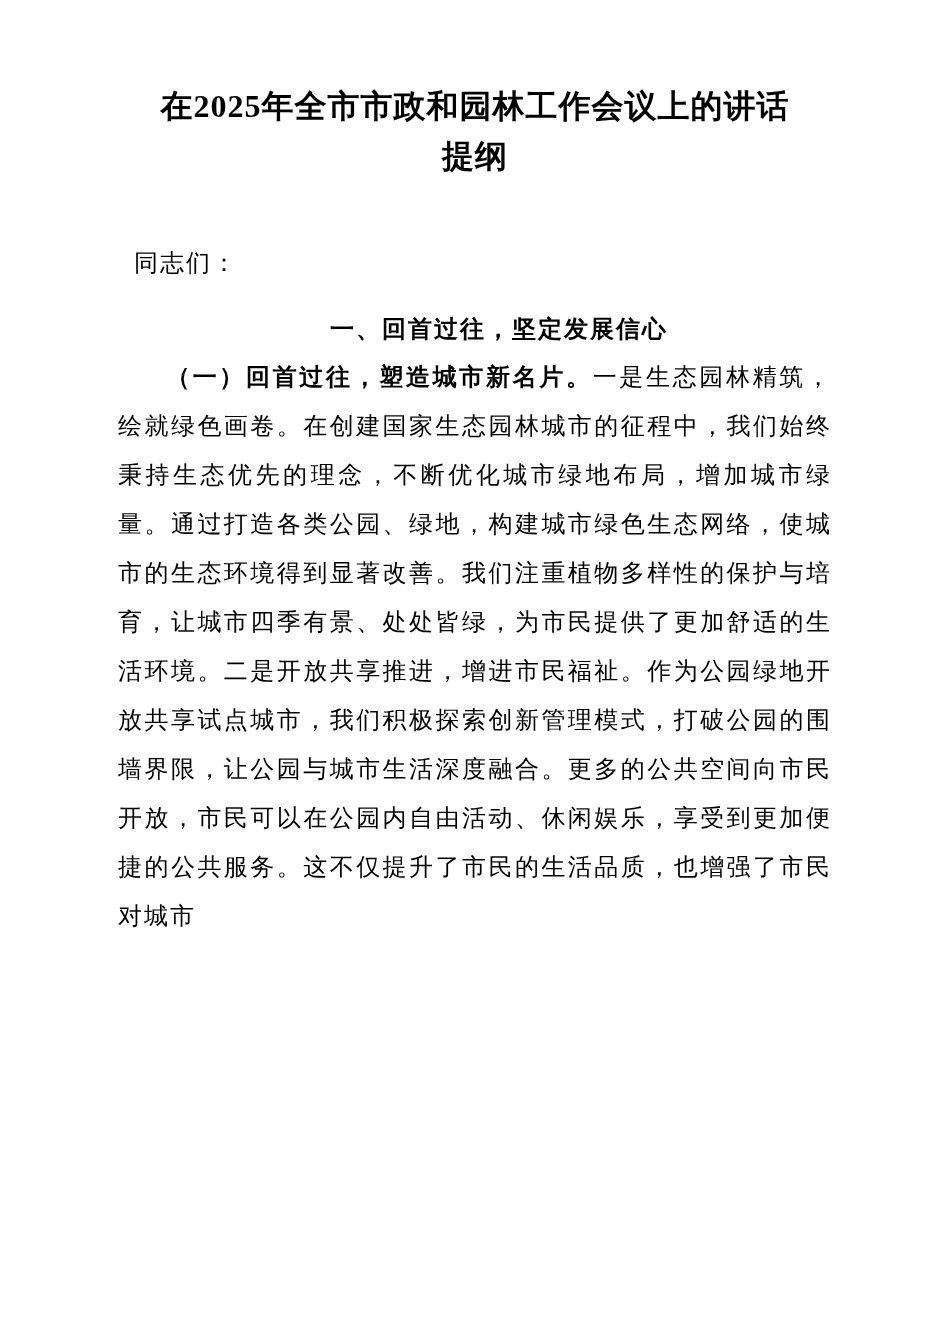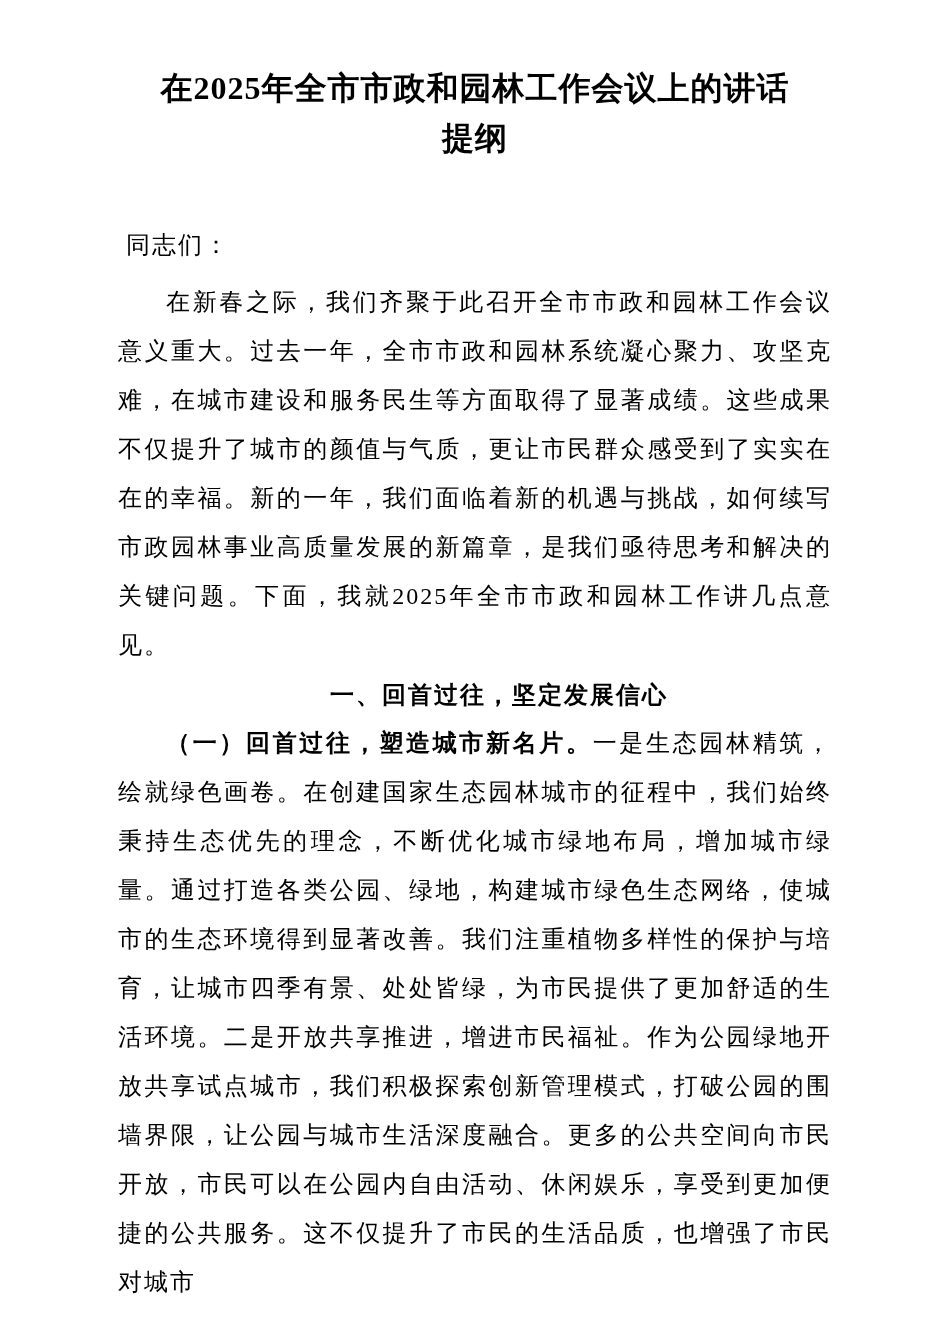--- a/index.html
+++ b/index.html
@@ -7,38 +7,38 @@
     padding: 0;
     background: #ffffff;
   }
   .page {
     width: 950px;
     height: 1344px;
     margin: 0 auto;
     background: #ffffff;
     color: #000000;
     box-sizing: border-box;
-    padding: 64px 118px 60px 118px;
+    padding: 82px 118px 60px 118px;
     overflow: hidden;
   }
   .title {
     font-family: "Liberation Serif", "DejaVu Serif", serif;
     font-weight: 700;
     font-size: 32px;
     line-height: 1.55;
     text-align: center;
     margin: 0 0 58px 0;
     letter-spacing: 1px;
   }
   .salutation {
     font-family: "Liberation Serif", "DejaVu Serif", serif;
     font-size: 24px;
     letter-spacing: 2px;
     line-height: 49px;
-    margin: 8px;
+    margin: 16px;
     text-align: justify;
   }
   .body-par {
     font-family: "Liberation Serif", "DejaVu Serif", serif;
     font-size: 24px;
     letter-spacing: 2px;
     line-height: 49px;
     margin: 0;
     text-align: justify;
     text-indent: 2em;
@@ -62,21 +62,20 @@
 
 <div class="page">
 
   <h1 class="title">
     <span>在2025年全市市政和园林工作会议上的讲话</span><br>
     <span>提纲</span>
   </h1>
 
   <p class="salutation">同志们：</p>
 
-  <p class="body-par">在新春之际，我们齐聚于此召开全市市政和园林工作会议意义重大。过去一年，全市市政和园林系统凝心聚力、攻坚克难，在城市建设和服务民生等方面取得了显著成绩。这些成果不仅提升了城市的颜值与气质，更让市民群众感受到了实实在在的幸福。新的一年，我们面临着新的机遇与挑战，如何续写市政园林事业高质量发展的新篇章，是我们亟待思考和解决的关键问题。下面，我就2025年全市市政和园林工作讲几点意见。</p>
 
   <h2 class="section-heading">一、回首过往，坚定发展信心</h2>
 
   <p class="body-par">
     <span class="par-lead">（一）回首过往，塑造城市新名片。</span><span>一是生态园林精筑，绘就绿色画卷。在创建国家生态园林城市的征程中，我们始终秉持生态优先的理念，不断优化城市绿地布局，增加城市绿量。通过打造各类公园、绿地，构建城市绿色生态网络，使城市的生态环境得到显著改善。我们注重植物多样性的保护与培育，让城市四季有景、处处皆绿，为市民提供了更加舒适的生活环境。二是开放共享推进，增进市民福祉。作为公园绿地开放共享试点城市，我们积极探索创新管理模式，打破公园的围墙界限，让公园与城市生活深度融合。更多的公共空间向市民开放，市民可以在公园内自由活动、休闲娱乐，享受到更加便捷的公共服务。这不仅提升了市民的生活品质，也增强了市民对城市</span>
   </p>
 
 </div>
 
 </body></html>

